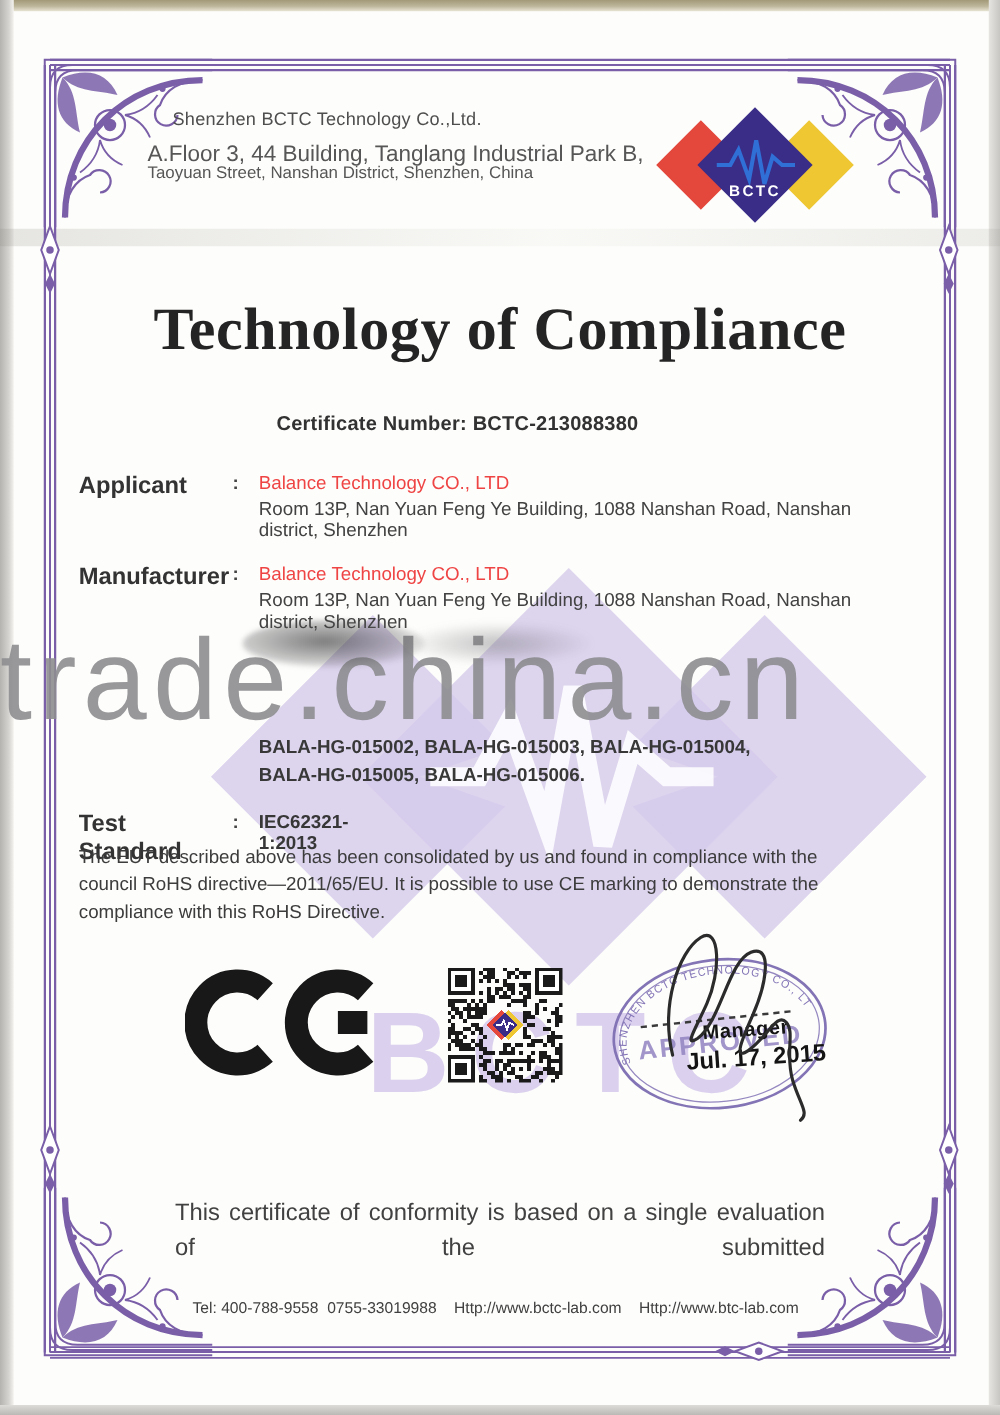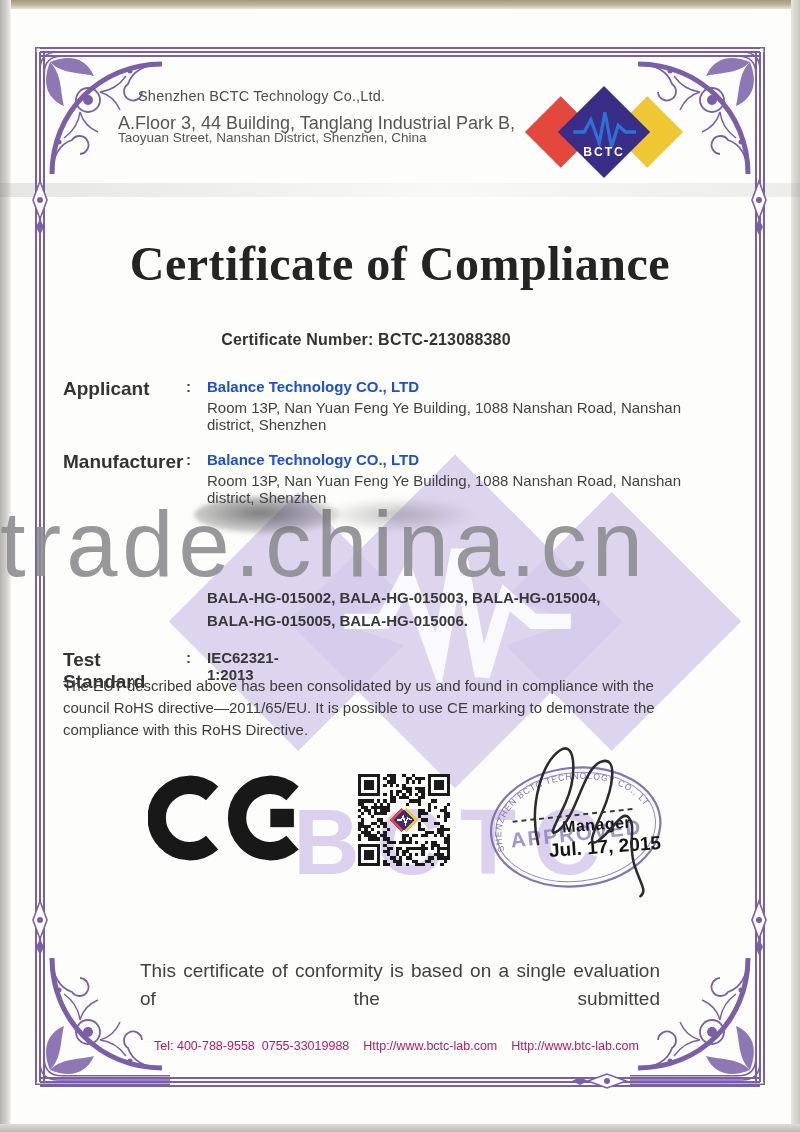--- a/index.html
+++ b/index.html
@@ -38,21 +38,21 @@
   .addr2   { left:118px; top:130px; font-size:13.5px; color:#565656; }
   .logo    { left:524px; top:80px; width:160px; height:104px; }
 
   
   .title { left:0; top:236px; width:800px; text-align:center;
     font-family:"Liberation Serif", serif; font-weight:bold; font-size:48px; color:#242424; letter-spacing:.5px; }
   .certno { left:0; top:331px; width:732px; text-align:center; font-weight:bold; font-size:16px; color:#323232; letter-spacing:.2px; }
   .fieldrow .lbl { position:absolute; left:63px; top:0; width:118px; font-weight:bold; font-size:19px; color:#333; }
   .fieldrow .sep { position:absolute; left:186px; top:0; font-weight:bold; font-size:15px; color:#444; }
   .fieldrow .val { position:absolute; left:207px; top:0; width:532px; font-size:15px; line-height:17.5px; color:#424242; }
-  .val .co { font-weight:bold; color:#1d4ed8; margin-bottom:3px; }
+  .val .co { font-weight:normal; color:#ef4444; margin-bottom:3px; }
   .row-applicant { top:378px; } .row-manufacturer { top:451px; }
   .models { left:207px; top:586px; font-weight:bold; font-size:15px; line-height:23px; color:#383838; }
   .row-standard { top:649px; }
   .row-standard .std { position:absolute; left:207px; top:0; font-weight:bold; font-size:15px; color:#373737; }
   .statement { left:63px; top:675px; width:680px; font-size:15px; line-height:22px; color:#3c3c3c; }
 
   
   .ghost { left:165px; top:434px; width:580px; height:460px; }
   .wm-site { left:0; top:492px; width:648px; 
     font-size:92px; letter-spacing:5px; color:#8e8e91; opacity:.9; white-space:nowrap; }
@@ -67,21 +67,21 @@
   .stamp-wrap { left:478px; top:740px; width:205px; height:170px; }
   .stamp-svg { position:absolute; left:0; top:6px; width:195px; height:158px; transform:rotate(-6deg); }
   .stamp-title { position:absolute; left:84px; top:76px; font-weight:bold; font-size:16px; color:#141414; transform:rotate(-4deg); letter-spacing:.5px; }
   .stamp-date  { position:absolute; left:52px; top:96px; width:150px; text-align:center; font-weight:bold; font-size:19px; color:#141414; transform:rotate(-4deg); }
   .sig { position:absolute; left:42px; top:-4px; width:136px; height:168px; transform:rotate(3deg); }
 
   
   .disc { left:140px; top:957px; width:520px; font-size:19px; line-height:27.5px; color:#414141; }
   .disc .j { text-align:justify; text-align-last:justify; }
   .disc .l3 { word-spacing:3.5px; }
-  .contact { left:0; top:1039px; width:793px; text-align:center; font-size:12.5px; color:#be185d; white-space:pre; }
+  .contact { left:0; top:1039px; width:793px; text-align:center; font-size:12.5px; color:#404040; white-space:pre; }
 </style>
 </head>
 <body>
 
 <div class="page">
 
   <div class="abs scan-top"></div>
   <div class="abs scan-left"></div>
   <div class="abs scan-right"></div>
   <div class="abs scan-bottom"></div>
@@ -215,21 +215,21 @@
   <div class="abs addr2">Taoyuan Street, Nanshan District, Shenzhen, China</div>
 
   <svg class="abs logo" viewBox="0 0 340 220">
     <polygon points="78,34 140,96 100,110 140,124 78,186 2,110" fill="#e4473c"></polygon>
     <polygon points="262,34 338,110 262,186 200,124 240,110 200,96" fill="#eec733"></polygon>
     <polygon points="170,12 268,110 170,208 72,110" fill="#392d87"></polygon>
     <polyline points="105,110 128,110 142,84 160,134 172,68 186,142 200,96 216,110 238,110" fill="none" stroke="#2f6fd6" stroke-width="7"></polyline>
     <text x="170" y="162" text-anchor="middle" font-family="Liberation Sans, sans-serif" font-weight="bold" font-size="26" letter-spacing="4" fill="#ffffff">BCTC</text>
   </svg>
 
-  <div class="abs title">Certificate of Compliance</div>
+  <div class="abs title">Technology of Compliance</div>
   <div class="abs certno">Certificate Number: BCTC-213088380</div>
 
   <div class="abs fieldrow row-applicant">
     <div class="lbl">Applicant</div>
     <div class="sep">:</div>
     <div class="val">
       <div class="co">Balance Technology CO., LTD</div>
       <div>Room 13P, Nan Yuan Feng Ye Building, 1088 Nanshan Road, Nanshan</div>
       <div>district, Shenzhen</div>
     </div>

